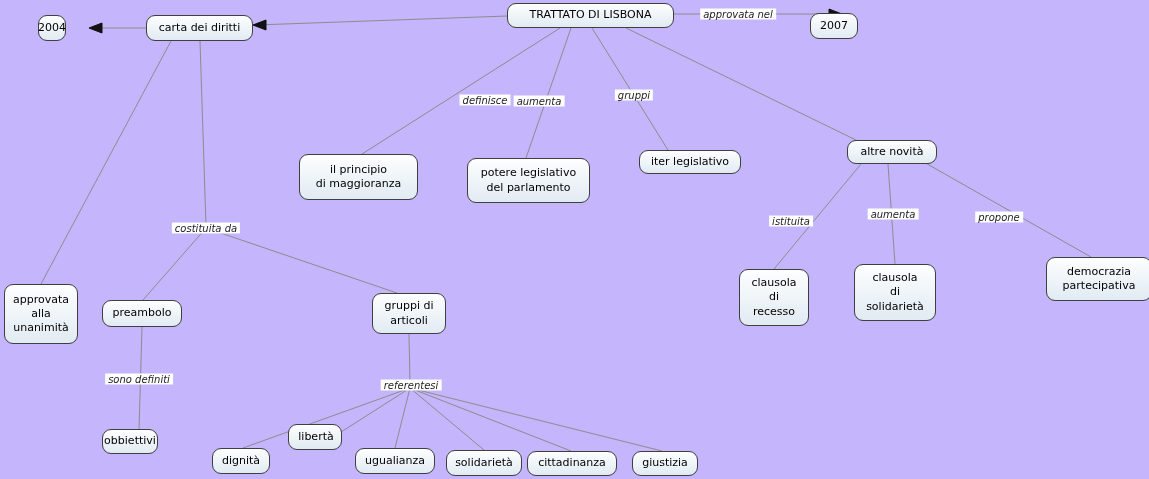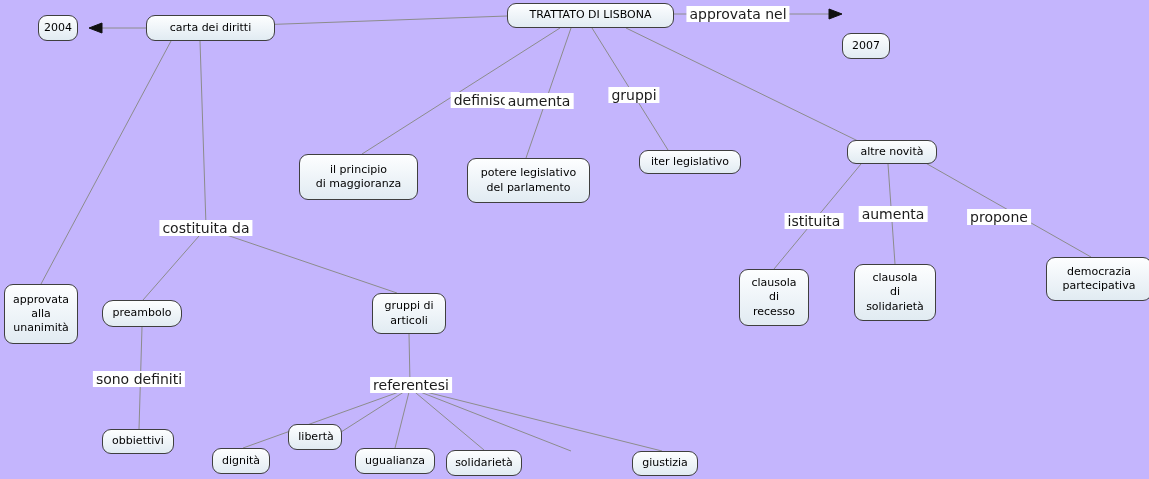--- a/index.html
+++ b/index.html
@@ -26,25 +26,26 @@
     color:#000;
     background:linear-gradient(to bottom, #fdfeff 0%, #e1ebf2 100%);
     border:1px solid #3f3f3f;
     border-radius:9px;
     white-space:pre-line;
     padding:2px 4px;
   }
   .edge-label {
     position:absolute;
     transform:translate(-50%,-50%);
-    font-size:14px;
+    font-size:10px;
     color:#1c1c1c;
     background:#ffffff;
     padding:0 3px;
     white-space:nowrap;
+    font-style:italic;
   }
 </style>
 </head>
 <body>
 
 <div class="canvas">
 
   <svg class="edges" viewBox="0 0 1149 479" xmlns="http://www.w3.org/2000/svg">
 
     <line x1="507" y1="16" x2="256" y2="25"></line>
@@ -84,54 +85,55 @@
     <line x1="410" y1="388" x2="662" y2="451"></line>
 
     <line x1="861" y1="164" x2="774" y2="269"></line>
 
     <line x1="888" y1="164" x2="895" y2="264"></line>
 
     <line x1="922" y1="161" x2="1091" y2="257"></line>
   </svg>
 
   <div class="node" style="left:507px; top:3px;  width:167px; height:25px;">TRATTATO DI LISBONA</div>
-  <div class="node" style="left:38px;  top:15px; width:40px;  height:26px;">2004</div>
-  <div class="node" style="left:146px; top:15px; width:129px; height:26px;">carta dei diritti</div>
-  <div class="node" style="left:842px; top:13px; width:48px;  height:26px;margin-top:20px;">2007</div>
+  <div class="node" style="left:38px;  top:15px; width:28px;  height:26px;">2004</div>
+  <div class="node" style="left:146px; top:15px; width:107px; height:26px;">carta dei diritti</div>
+  <div class="node" style="left:810px; top:13px; width:48px;  height:26px;">2007</div>
   <div class="node" style="left:467px; top:158px; width:123px; height:45px;">potere legislativo
 del parlamento</div>
   <div class="node" style="left:299px; top:154px; width:119px; height:46px;">il principio
 di maggioranza</div>
   <div class="node" style="left:639px; top:150px; width:102px; height:24px;">iter legislativo</div>
   <div class="node" style="left:847px; top:140px; width:90px;  height:24px;">altre novità</div>
   <div class="node" style="left:4px;   top:284px; width:74px;  height:60px;">approvata
 alla
 unanimità</div>
-  <div class="node" style="left:102px; top:300px; width:80px;  height:27px;border-radius:11px;">preambolo</div>
+  <div class="node" style="left:102px; top:300px; width:80px;  height:27px;">preambolo</div>
   <div class="node" style="left:372px; top:293px; width:74px;  height:41px;">gruppi di
 articoli</div>
   <div class="node" style="left:739px; top:269px; width:70px;  height:57px;">clausola
 di
 recesso</div>
   <div class="node" style="left:854px; top:264px; width:82px;  height:57px;">clausola
 di
 solidarietà</div>
   <div class="node" style="left:1046px;top:257px; width:106px; height:44px;">democrazia
 partecipativa</div>
-  <div class="node" style="left:102px; top:429px; width:72px;  height:25px;">obbiettivi</div>
+  <div class="node" style="left:102px; top:429px; width:56px;  height:25px;">obbiettivi</div>
   <div class="node" style="left:212px; top:448px; width:58px;  height:26px;">dignità</div>
   <div class="node" style="left:288px; top:424px; width:54px;  height:26px;padding-left:6px;">libertà</div>
   <div class="node" style="left:355px; top:448px; width:80px;  height:26px;">ugualianza</div>
   <div class="node" style="left:446px; top:450px; width:76px;  height:26px;">solidarietà</div>
+  <div class="node" style="left:527px; top:451px; width:90px;  height:25px;">cittadinanza</div>
   <div class="node" style="left:632px; top:451px; width:66px;  height:25px;">giustizia</div>
 
   <span class="edge-label" style="left:738px; top:14px;">approvata nel</span>
   <span class="edge-label" style="left:449px; top:100px;margin-left:36px;">definisce</span>
   <span class="edge-label" style="left:539px; top:101px;">aumenta</span>
   <span class="edge-label" style="left:634px; top:95px;">gruppi</span>
-  <span class="edge-label" style="left:814px; top:221px;">istituita</span>
+  <span class="edge-label" style="left:791px; top:221px;">istituita</span>
   <span class="edge-label" style="left:893px; top:214px;">aumenta</span>
   <span class="edge-label" style="left:999px; top:217px;">propone</span>
   <span class="edge-label" style="left:206px; top:228px;">costituita da</span>
   <span class="edge-label" style="left:139px; top:379px;">sono definiti</span>
   <span class="edge-label" style="left:411px; top:385px;">referentesi</span>
 
 </div>
 
 </body></html>

